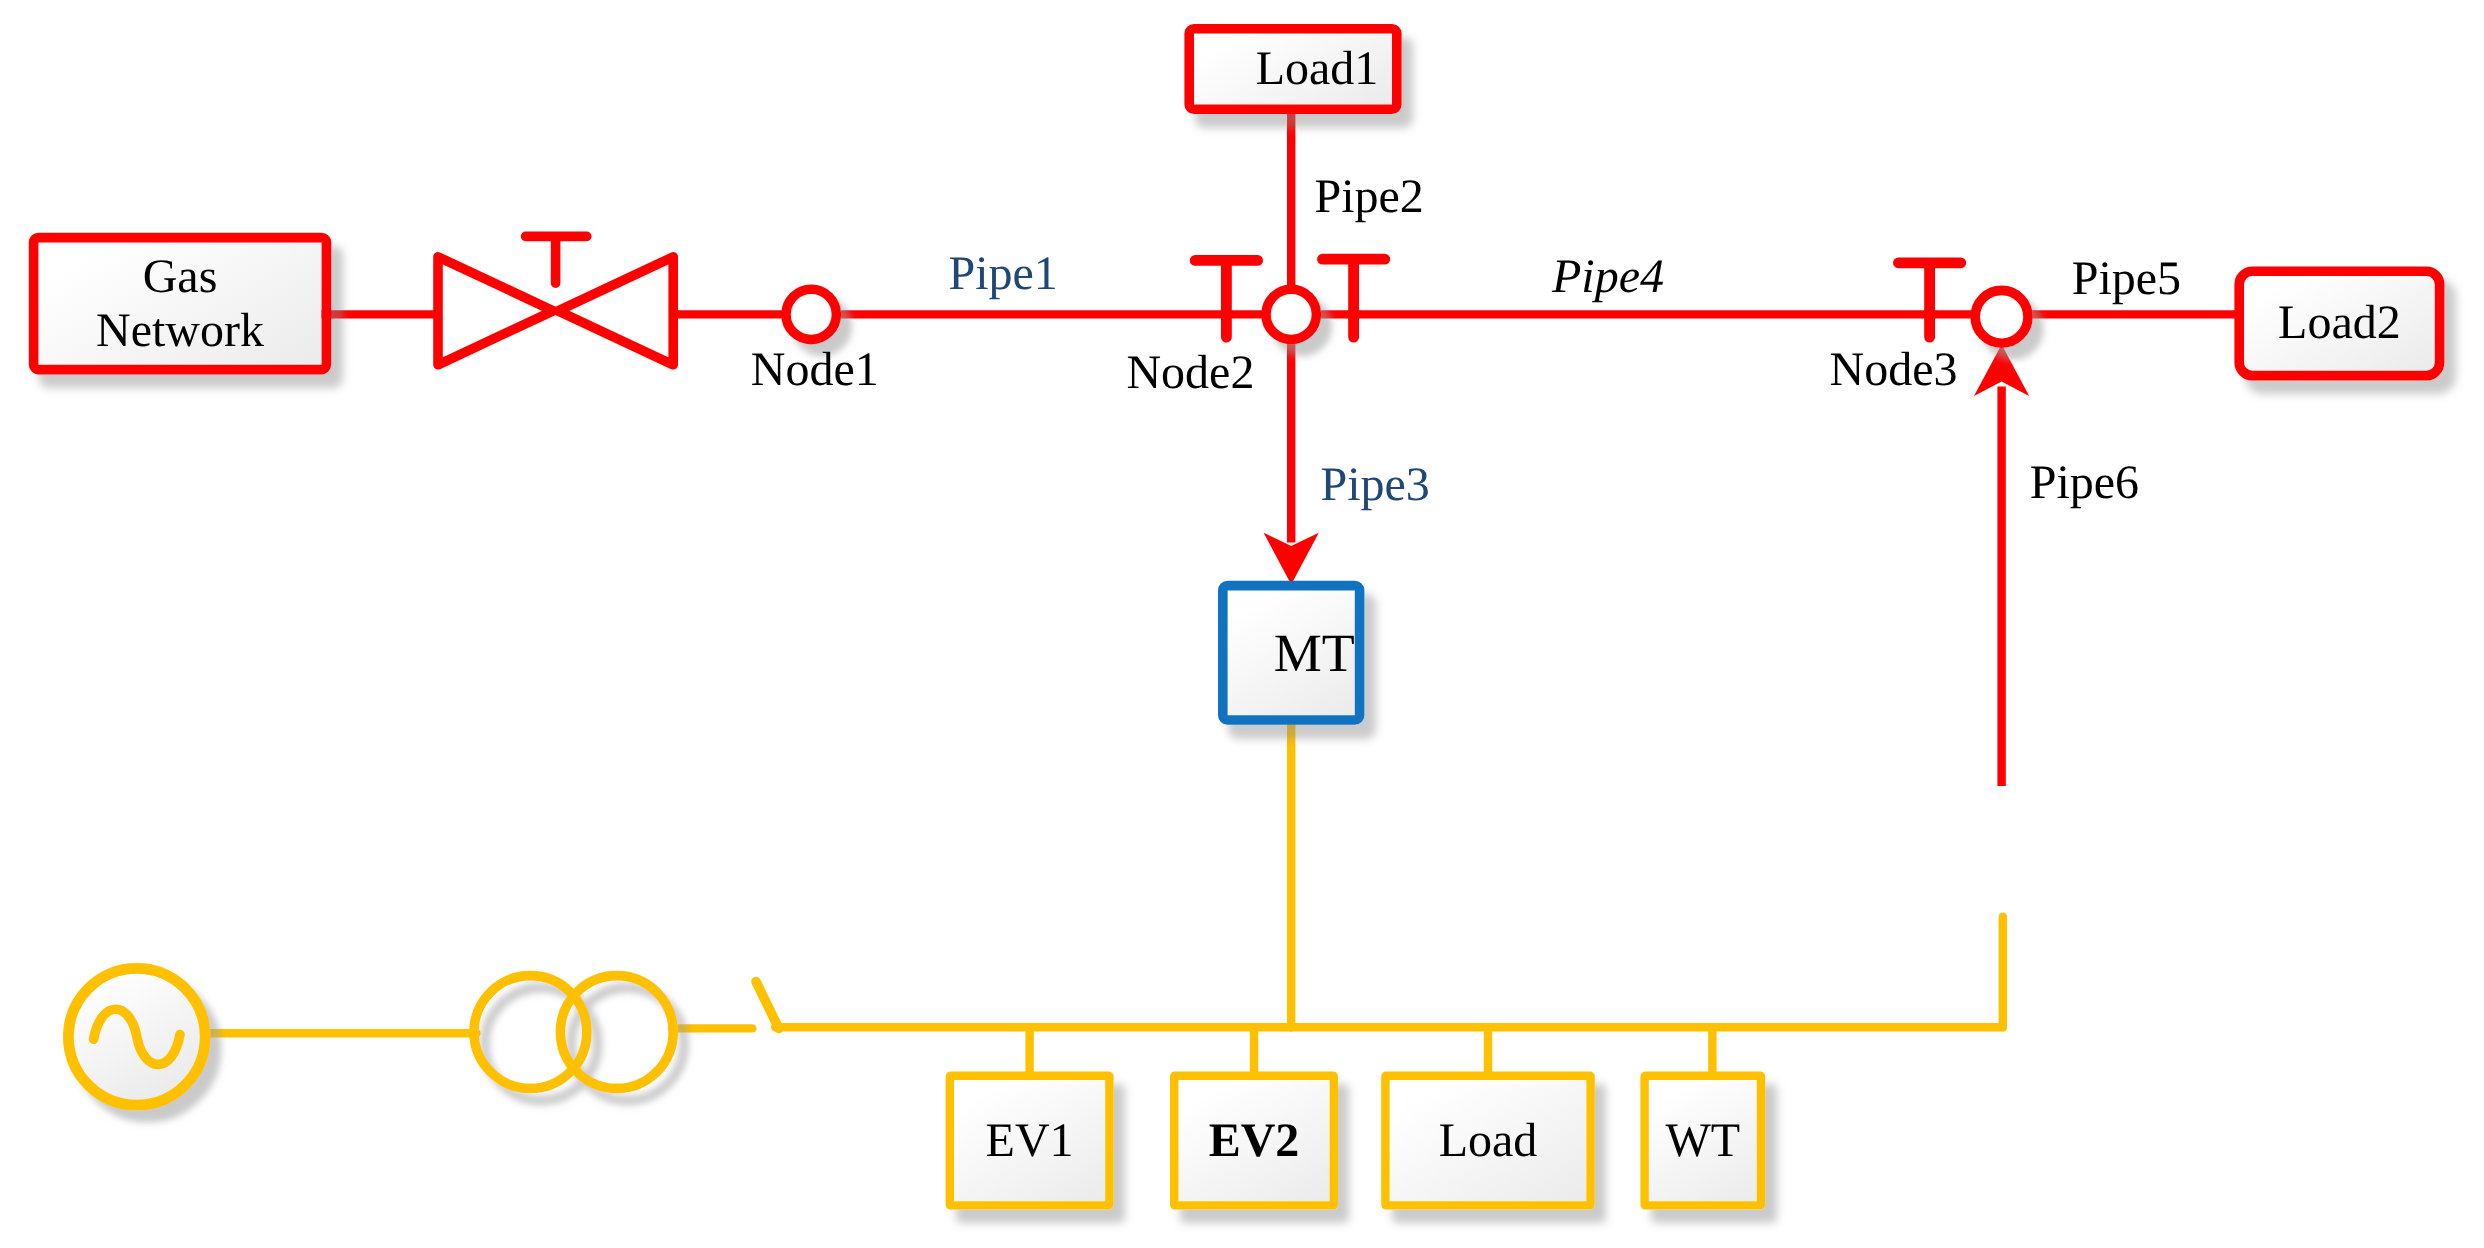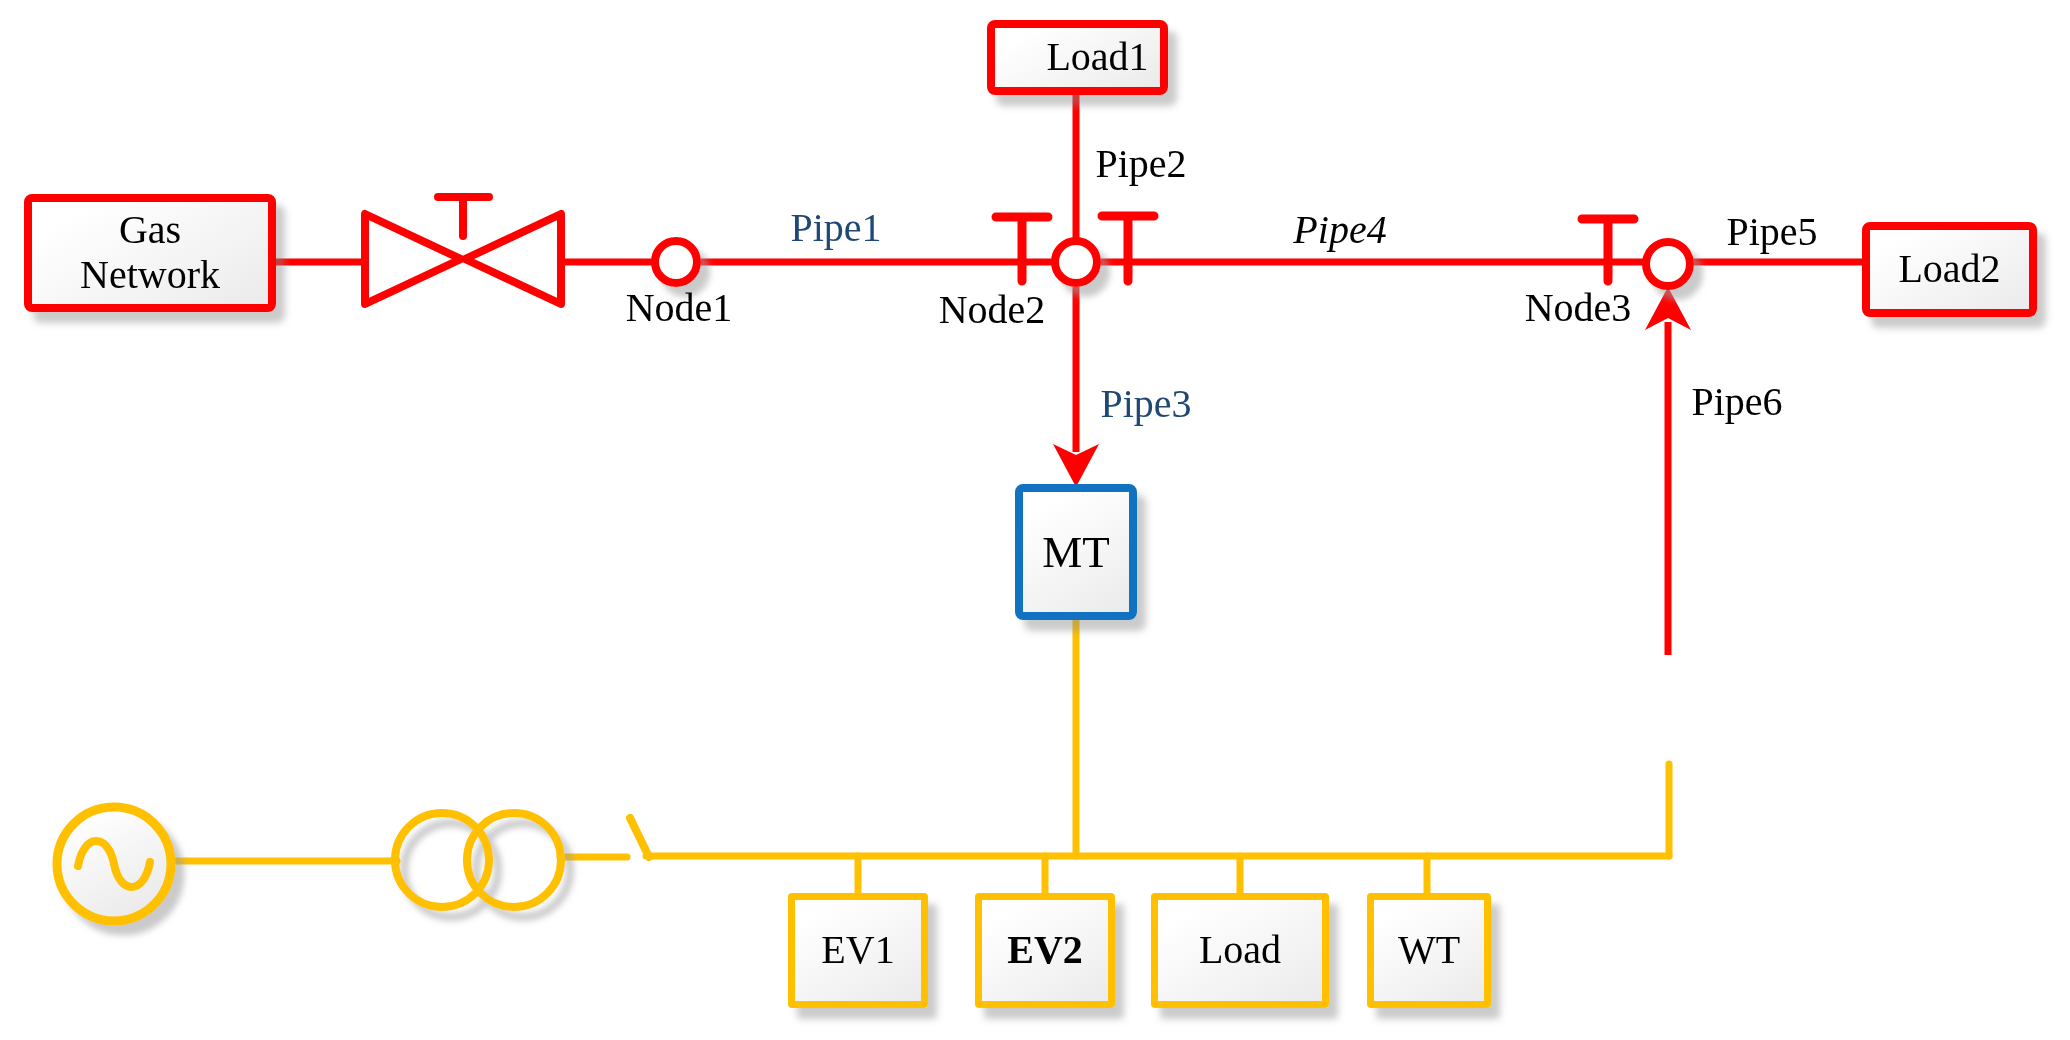--- a/index.html
+++ b/index.html
@@ -112,42 +112,42 @@
   </svg>
 
   <div class="box red" style="left:24px;top:194px;width:252px;height:118px;">
     <span class="gasnet-inner">Gas Network</span>
   </div>
 
   <div class="box red" style="left:987px;top:20px;width:181px;height:75px;padding-left:40px;">
     <span>Load1</span>
   </div>
 
-  <div class="box red" style="left:1862px;top:222px;width:175px;height:95px;">
+  <div class="box red" style="left:1862px;top:222px;width:175px;height:95px;border-radius:15px;">
     <span>Load2</span>
   </div>
 
-  <div class="box blue mt-font" style="left:1015px;top:484px;width:122px;height:136px;">
+  <div class="box blue mt-font" style="left:1015px;top:484px;width:122px;height:120px;justify-content:flex-end;">
     <span>MT</span>
   </div>
 
 
   <div class="box yellow" style="left:788px;top:893px;width:140px;height:115px;">
     <span>EV1</span>
   </div>
 
   <div class="box yellow" style="left:975px;top:893px;width:140px;height:115px;font-weight:bold;">
     <span>EV2</span>
   </div>
 
   <div class="box yellow" style="left:1151px;top:893px;width:178px;height:115px;text-align:center;">
     <span>Load</span>
   </div>
 
-  <div class="box yellow" style="left:1367px;top:893px;width:124px;height:115px;">
+  <div class="box yellow" style="left:1367px;top:893px;width:104px;height:115px;">
     <span>WT</span>
   </div>
 
   <span class="lbl" style="left:679px;top:284px;">Node1</span>
   <span class="lbl" style="left:992px;top:286px;">Node2</span>
   <span class="lbl" style="left:1578px;top:284px;">Node3</span>
 
   <span class="lbl blue" style="left:836px;top:204px;">Pipe1</span>
   <span class="lbl" style="left:1141px;top:140px;">Pipe2</span>
   <span class="lbl blue" style="left:1146px;top:380px;">Pipe3</span>

